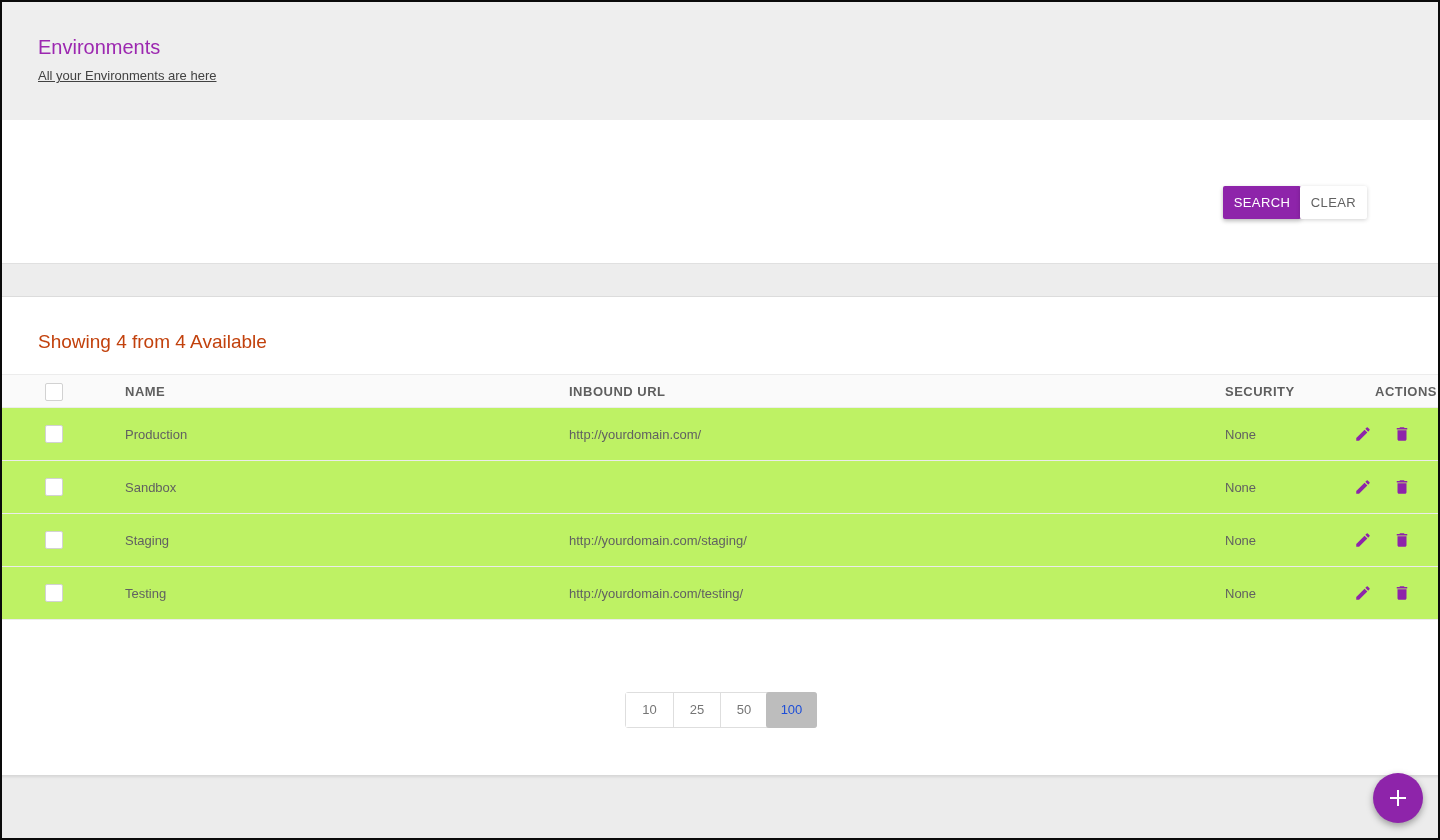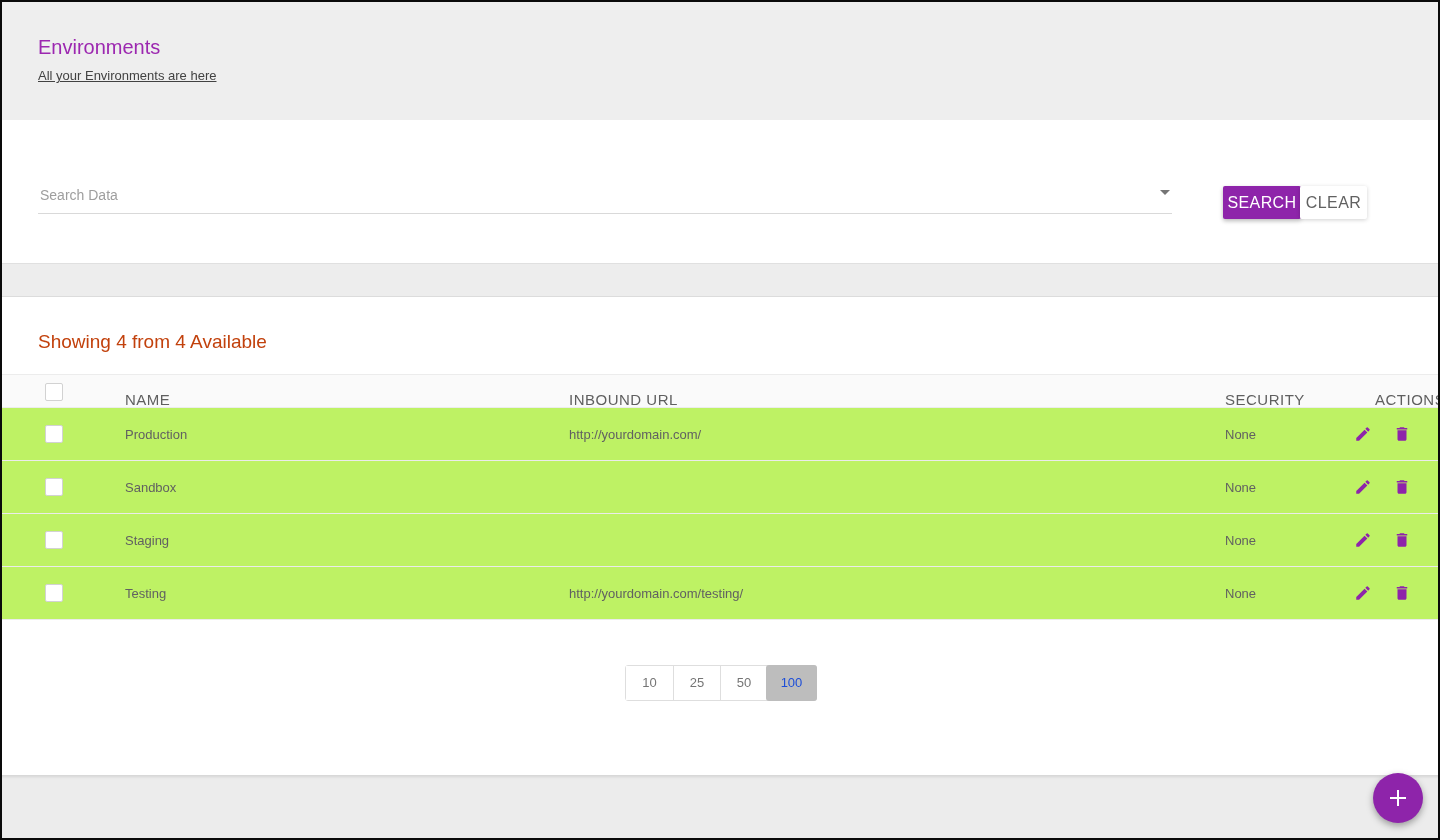--- a/index.html
+++ b/index.html
@@ -28,21 +28,21 @@
     font-family:"Liberation Sans", sans-serif; font-size:14px; color:#424242; padding:0 24px 0 2px;
   }
   .search-input::placeholder { color:#9e9e9e; opacity:1; }
   .caret-down {
     position:absolute; right:2px; top:14px; width:0; height:0;
     border-left:5px solid transparent; border-right:5px solid transparent;
     border-top:5px solid #757575;
   }
   .btn {
     position:absolute; top:66px; height:33px; border:none; border-radius:2px;
-    font-family:"Liberation Sans", sans-serif; font-size:16px; letter-spacing:0.4px;
+    font-family:"Liberation Sans", sans-serif; font-size:13px; letter-spacing:0.4px;
     cursor:pointer; text-align:center;
   }
   .btn-search {
     left:1221px; width:78px; background:#8e24aa; color:#ffffff;
     box-shadow:0 2px 4px rgba(0,0,0,0.28);
   }
   .btn-clear {
     left:1298px; width:67px; background:#ffffff; color:#616161;
     box-shadow:0 1px 4px rgba(0,0,0,0.18);
   }
@@ -53,21 +53,21 @@
     background:#ededed; border-top:1px solid #e0e0e0; border-bottom:1px solid #dcdcdc;
   }
 
   
   .summary { position:absolute; left:36px; top:329px; font-size:19px; color:#c2410c; }
 
   .thead-row {
     position:absolute; top:372px; left:0; right:0; height:34px;
     background:#fafafa; border-top:1px solid #ececec; border-bottom:1px solid #ececec;
   }
-  .th { position:absolute; top:8px; height:34px; line-height:34px; font-size:15px; font-weight:normal; color:#5f5f5f; letter-spacing:0.5px; }
+  .th { position:absolute; top:0; height:34px; line-height:34px; font-size:13px; font-weight:bold; color:#5f5f5f; letter-spacing:0.5px; }
   .col-name { left:123px; }
   .col-url { left:567px;text-align:right; }
   .col-sec { left:1223px; }
   .col-act { left:1373px; }
 
   .checkbox {
     position:absolute; left:43px; width:18px; height:18px;
     background:#fff; border:1px solid #d2d2d2; border-radius:2px; cursor:pointer;
   }
   .thead-row .checkbox { top:8px; }
@@ -77,21 +77,21 @@
     border-bottom:1px solid #ebebeb; background:#bef264;
   }
   .trow .checkbox { top:17px; }
   .cell { position:absolute; top:0; height:53px; line-height:53px; font-size:13px; color:#616161; white-space:nowrap; }
   .icon-btn { position:absolute; top:17px; width:18px; height:18px; cursor:pointer; border:none; background:transparent; padding:0; }
   .icon-edit { left:1352px; }
   .icon-del  { left:1391px; }
 
   
   .pagination {
-    position:absolute; left:623px; top:663px; height:36px; display:flex;
+    position:absolute; left:623px; top:690px; height:36px; display:flex;
     border:1px solid #dedede; border-radius:3px; background:#fff;
   }
   .page-opt {
     width:47px; height:34px; line-height:34px; text-align:center;
     font-family:"Liberation Sans", sans-serif; font-size:13px; color:#757575;
     background:#fff; border:none; border-left:1px solid #dedede; cursor:pointer;
   }
   .page-opt:first-child { border-left:none; }
   .page-opt.selected {
     width:51px; background:#bdbdbd; color:#1d4ed8; border-radius:3px;
@@ -115,24 +115,20 @@
 <body>
 
 <div class="page">
 
   <div class="header-section">
     <div class="page-title">Environments</div>
     <div class="page-subtitle">All your Environments are here</div>
   </div>
 
   <div class="search-section">
-    <div class="search-wrap">
-      <input class="search-input" type="text" placeholder="Search Data" style="">
-      <span class="caret-down"></span>
-    </div>
     <button class="btn btn-search">SEARCH</button>
     <button class="btn btn-clear">CLEAR</button>
   </div>
 
   <div class="divider-band"></div>
 
   <div class="summary">Showing 4 from 4 Available</div>
 
   <div class="thead-row">
     <span class="checkbox"></span>
@@ -171,20 +167,21 @@
     <button class="icon-btn icon-del">
       <svg viewBox="0 0 24 24" width="18" height="18" fill="#8e24aa">
           <path d="M6 19c0 1.1.9 2 2 2h8c1.1 0 2-.9 2-2V7H6v12zM19 4h-3.5l-1-1h-5l-1 1H5v2h14V4z"></path>
         </svg>
     </button>
   </div>
 
   <div class="trow" style="top:512px">
     <span class="checkbox"></span>
     <span class="cell col-name">Staging</span>
+    <span class="cell col-url">http://yourdomain.com/staging/</span>
     <span class="cell col-sec">None</span>
     <button class="icon-btn icon-edit">
       <svg viewBox="0 0 24 24" width="18" height="18" fill="#8e24aa">
           <path d="M3 17.25V21h3.75L17.81 9.94l-3.75-3.75L3 17.25zM20.71 7.04a1 1 0 0 0 0-1.41l-2.34-2.34a1 1 0 0 0-1.41 0l-1.83 1.83 3.75 3.75 1.83-1.83z"></path>
         </svg>
     </button>
     <button class="icon-btn icon-del">
       <svg viewBox="0 0 24 24" width="18" height="18" fill="#8e24aa">
           <path d="M6 19c0 1.1.9 2 2 2h8c1.1 0 2-.9 2-2V7H6v12zM19 4h-3.5l-1-1h-5l-1 1H5v2h14V4z"></path>
         </svg>

